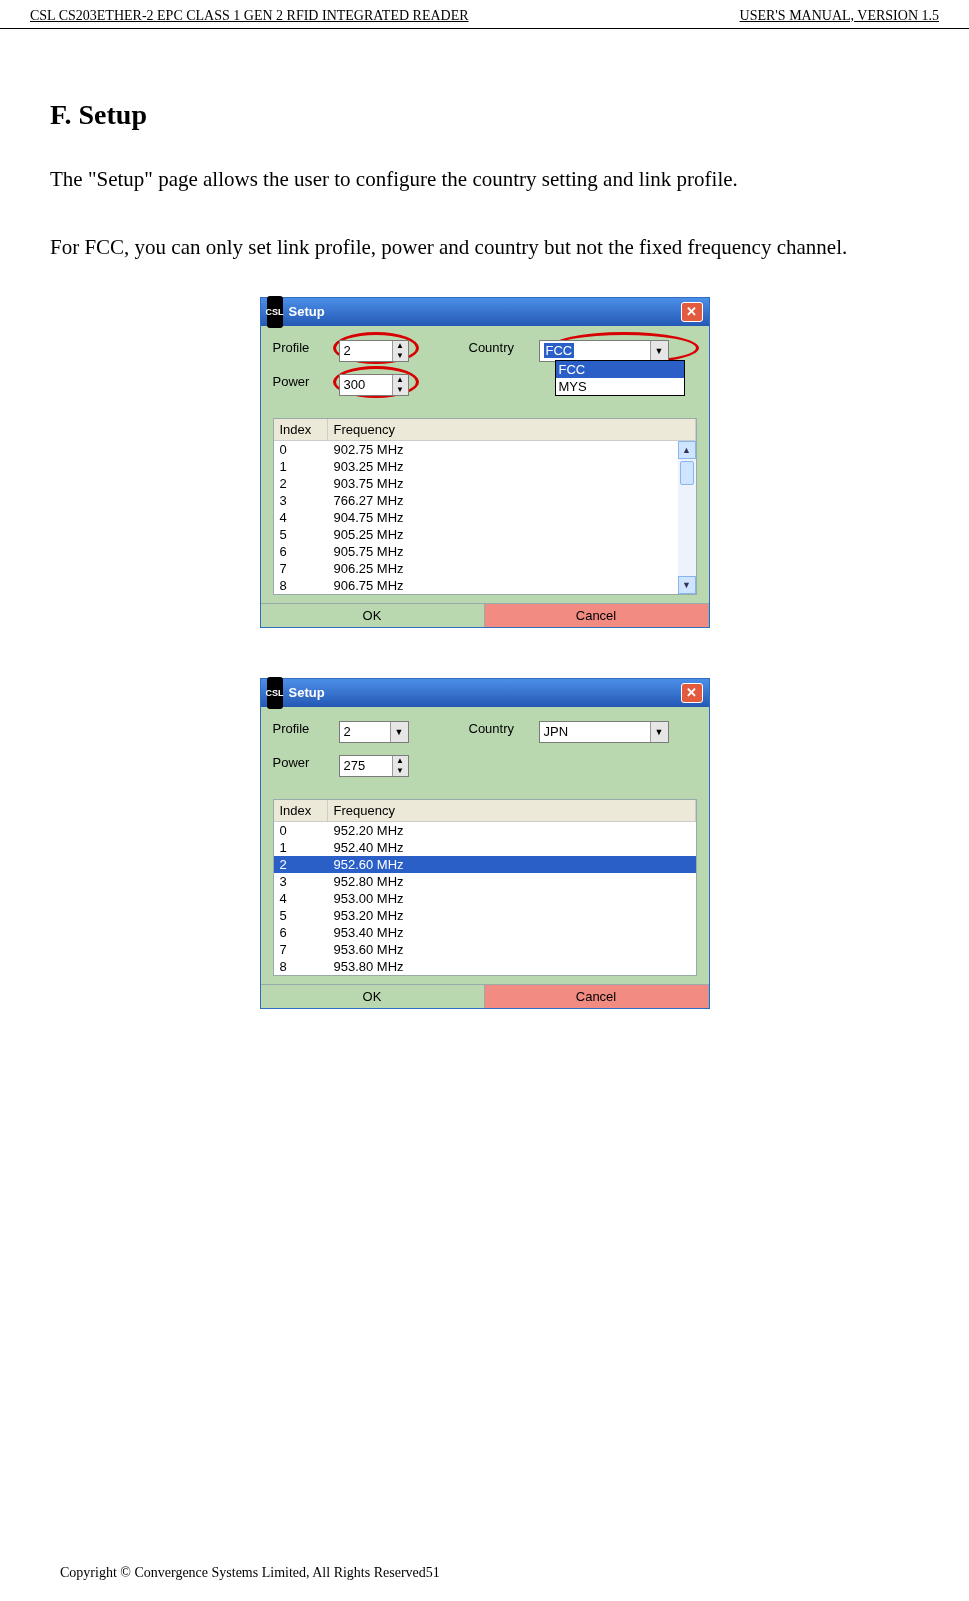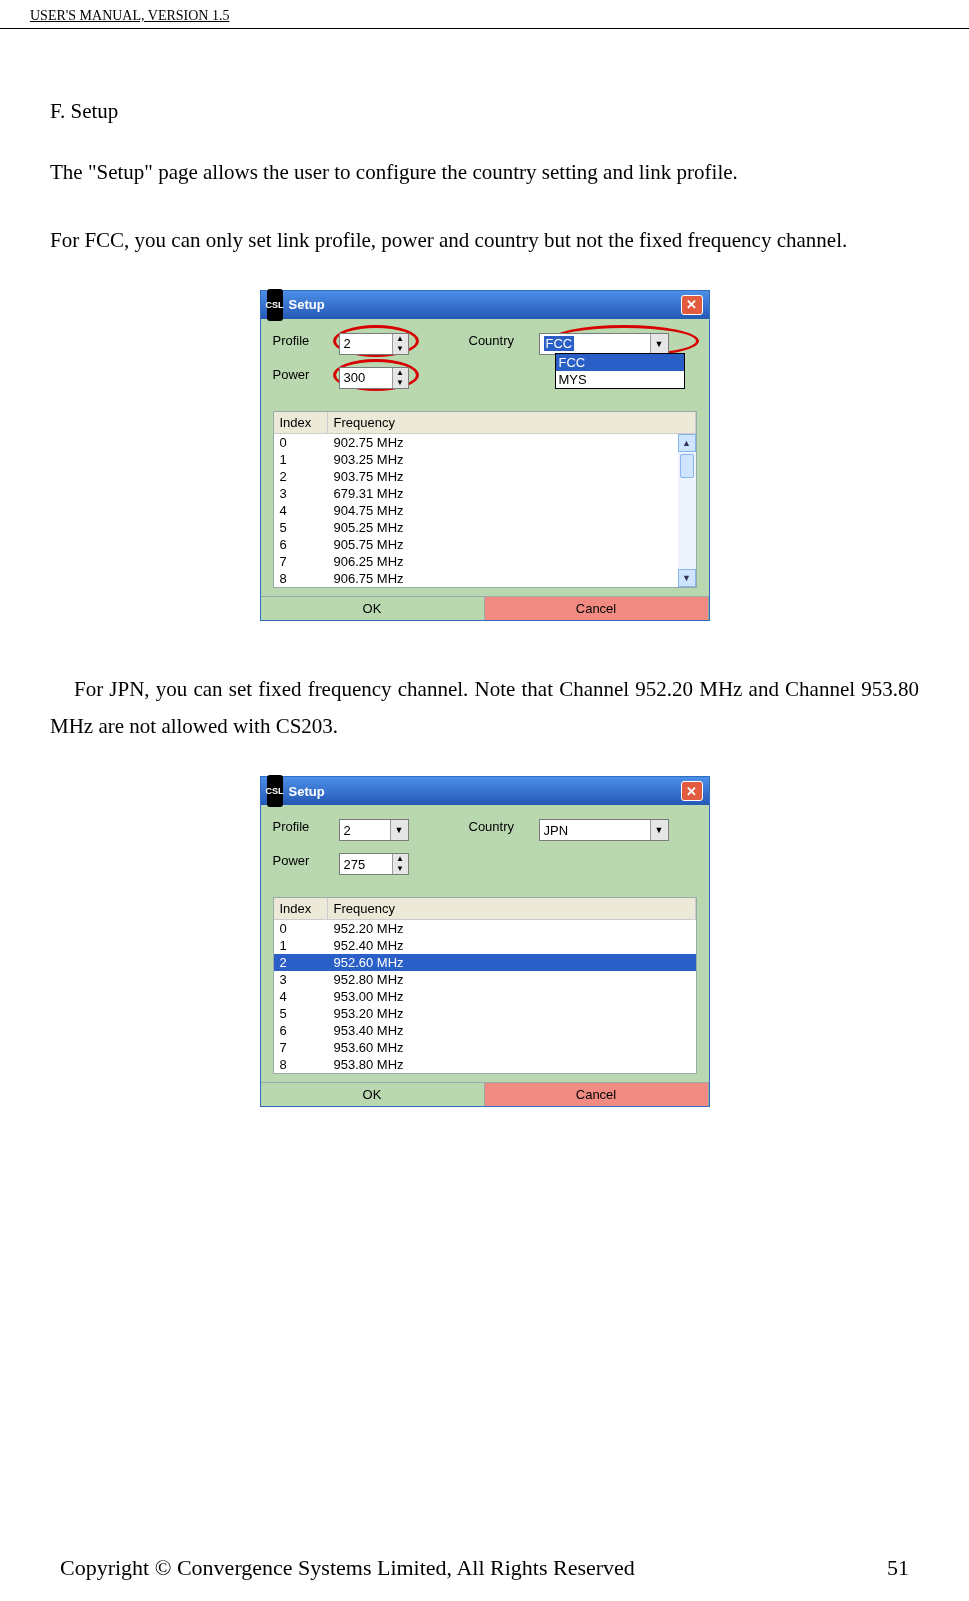--- a/index.html
+++ b/index.html
@@ -16,22 +16,22 @@
       justify-content: space-between;
       padding: 8px 30px 4px;
       font-size: 14px;
       border-bottom: 1px solid #000;
       text-decoration: underline;
     }
     .content {
       padding: 30px 50px 0;
     }
     .section-heading {
-      font-weight: normal;
-      font-size: 21px;
+      font-weight: bold;
+      font-size: 28px;
       margin: 40px 0 30px 0;
     }
     .para {
       font-size: 21px;
       line-height: 1.8;
       margin-bottom: 30px;
       text-align: justify;
     }
     .para.indented { text-indent: 24px; }
     .screenshot-wrap {
@@ -156,29 +156,29 @@
       padding: 4px 0;
       border-right: 1px solid #9aa;
     }
     .btn-ok { background: #b9d8b0; }
     .btn-cancel { background: #f28b82; color: #000; }
     .page-footer {
       position: absolute;
       bottom: 20px;
       left: 0; right: 0;
       display: flex;
-      justify-content: space-between;
       padding: 0 60px;
-      font-size: 22px;
+      font-size: 14px;
     }
   </style>
 </head>
 <body>
 
 <div class="page-header">
+  <span>CSL CS203ETHER-2 EPC CLASS 1 GEN 2 RFID INTEGRATED READER</span>
   <span>USER'S  MANUAL,  VERSION  1.5</span>
 </div>
 
 <div class="content">
   <div class="section-heading">F.  Setup</div>
   <div class="para">The "Setup" page allows the user to configure the country setting and link profile.</div>
   <div class="para">For FCC, you can only set link profile, power and country but not the fixed frequency channel.</div>
 
   <div class="screenshot-wrap">
     <div class="setup-window">
@@ -241,21 +241,21 @@
             <div class="freq-row">
               <div class="col col-idx">1</div>
               <div class="col col-frq">903.25 MHz</div>
             </div>
             <div class="freq-row">
               <div class="col col-idx">2</div>
               <div class="col col-frq">903.75 MHz</div>
             </div>
             <div class="freq-row">
               <div class="col col-idx">3</div>
-              <div class="col col-frq">679.31 MHz</div>
+              <div class="col col-frq">766.27 MHz</div>
             </div>
             <div class="freq-row">
               <div class="col col-idx">4</div>
               <div class="col col-frq">904.75 MHz</div>
             </div>
             <div class="freq-row">
               <div class="col col-idx">5</div>
               <div class="col col-frq">905.25 MHz</div>
             </div>
             <div class="freq-row">
@@ -272,21 +272,20 @@
             </div>
           </div>
       </div>
       <div class="btn-row">
         <div class="btn btn-ok">OK</div>
         <div class="btn btn-cancel">Cancel</div>
       </div>
     </div>
   </div>
 
-  <div class="para indented">For JPN, you can set fixed frequency channel.  Note that Channel 952.20 MHz and Channel 953.80 MHz are not allowed with CS203.</div>
 
   <div class="screenshot-wrap">
     <div class="setup-window">
       <div class="titlebar">
         <span class="titlebar-icon">CSL</span>
         <span>Setup</span>
         <span class="titlebar-close">✕</span>
       </div>
       <div class="controls-area">
         <div class="ctl-row">

